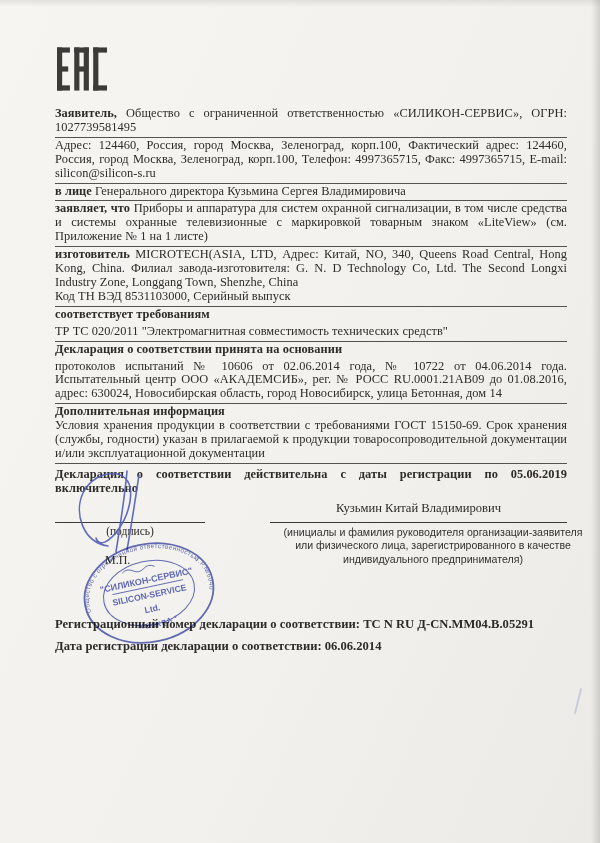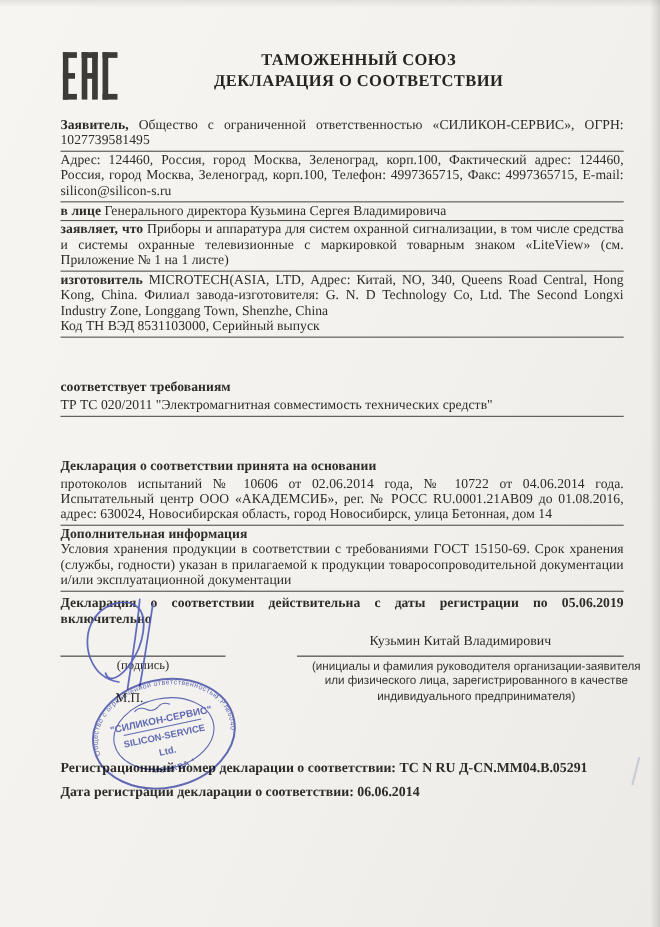--- a/index.html
+++ b/index.html
@@ -15,21 +15,21 @@
     background:linear-gradient(to left,rgba(95,95,90,.22),transparent);pointer-events:none;}
   .doc{position:absolute;left:55px;top:36px;width:512px;}
   .hdr{position:relative;height:70px;}
   .eac{position:absolute;left:2px;top:6px;width:50px;height:54px;}
   .title{ text-align:center;padding:10px 0 0 30px;font-weight:bold;font-size:15px;
     line-height:19px;letter-spacing:.4px;color:#262421;}
   .sec{border-bottom:1px solid #55534d;padding:1px 0 2px;font-size:12.4px;
     line-height:13.9px;text-align:justify;letter-spacing:.05px;}
   .sec .lbl{font-weight:bold;}
   .sec .shdr{font-weight:bold;text-align:left;display:block;}
-  .gap-b{margin-bottom:3px;margin-top:37px;}
+  .gap-b{margin-bottom:3px;}
   .validity{border-bottom:none;font-weight:bold;padding-top:4px;word-spacing:4px;}
   .sig-area{position:relative;height:112px;}
   .sig-scribble{position:absolute;left:15px;top:-32px;width:100px;height:88px;z-index:3;}
   .sig-line-l{position:absolute;left:0;top:24px;width:150px;border-bottom:1.2px solid #3a3936;}
   .sig-cap{position:absolute;left:0;top:27px;width:150px;text-align:center;font-size:11.5px;}
   .sig-name{position:absolute;left:215px;top:3px;width:297px;text-align:center;font-size:12.6px;}
   .sig-line-r{position:absolute;left:215px;top:24px;width:297px;border-bottom:1.2px solid #3a3936;}
   .sig-namecap{position:absolute;left:222px;top:28px;width:312px;text-align:center;
     font-family:"Liberation Sans",sans-serif;font-size:10.6px;line-height:13.6px;color:#33322f;}
   .mp{position:absolute;left:50px;top:55px;font-size:12px;z-index:1;}
@@ -55,24 +55,20 @@
             <rect x="0" y="44" width="15" height="6"></rect>
           <rect x="20" y="0" width="6" height="50"></rect>
             <rect x="31" y="0" width="6" height="50"></rect>
           <rect x="20" y="0" width="17" height="6"></rect>
             <rect x="24" y="22" width="9" height="6"></rect>
           <rect x="42" y="0" width="6" height="50"></rect>
             <rect x="42" y="0" width="16" height="6"></rect>
           <rect x="42" y="44" width="16" height="6"></rect>
         </g>
       </svg>
-      <div class="title">
-        <div>ТАМОЖЕННЫЙ СОЮЗ</div>
-        <div>ДЕКЛАРАЦИЯ О СООТВЕТСТВИИ</div>
-      </div>
     </div>
 
     <div class="sec"><span class="lbl">Заявитель,</span><span> Общество с ограниченной ответственностью «СИЛИКОН-СЕРВИС», ОГРН: 1027739581495</span></div>
 
     <div class="sec"><span>Адрес: 124460, Россия, город Москва, Зеленоград, корп.100, Фактический адрес: 124460, Россия, город Москва, Зеленоград, корп.100, Телефон: 4997365715, Факс: 4997365715, E-mail: silicon@silicon-s.ru</span></div>
 
     <div class="sec"><span class="lbl">в лице</span><span> Генерального директора Кузьмина Сергея Владимировича</span></div>
 
     <div class="sec"><span class="lbl">заявляет, что</span><span> Приборы и аппаратура для систем охранной сигнализации, в том числе средства и системы охранные телевизионные с маркировкой товарным знаком «LiteView» (см. Приложение № 1 на 1 листе)</span></div>
 

